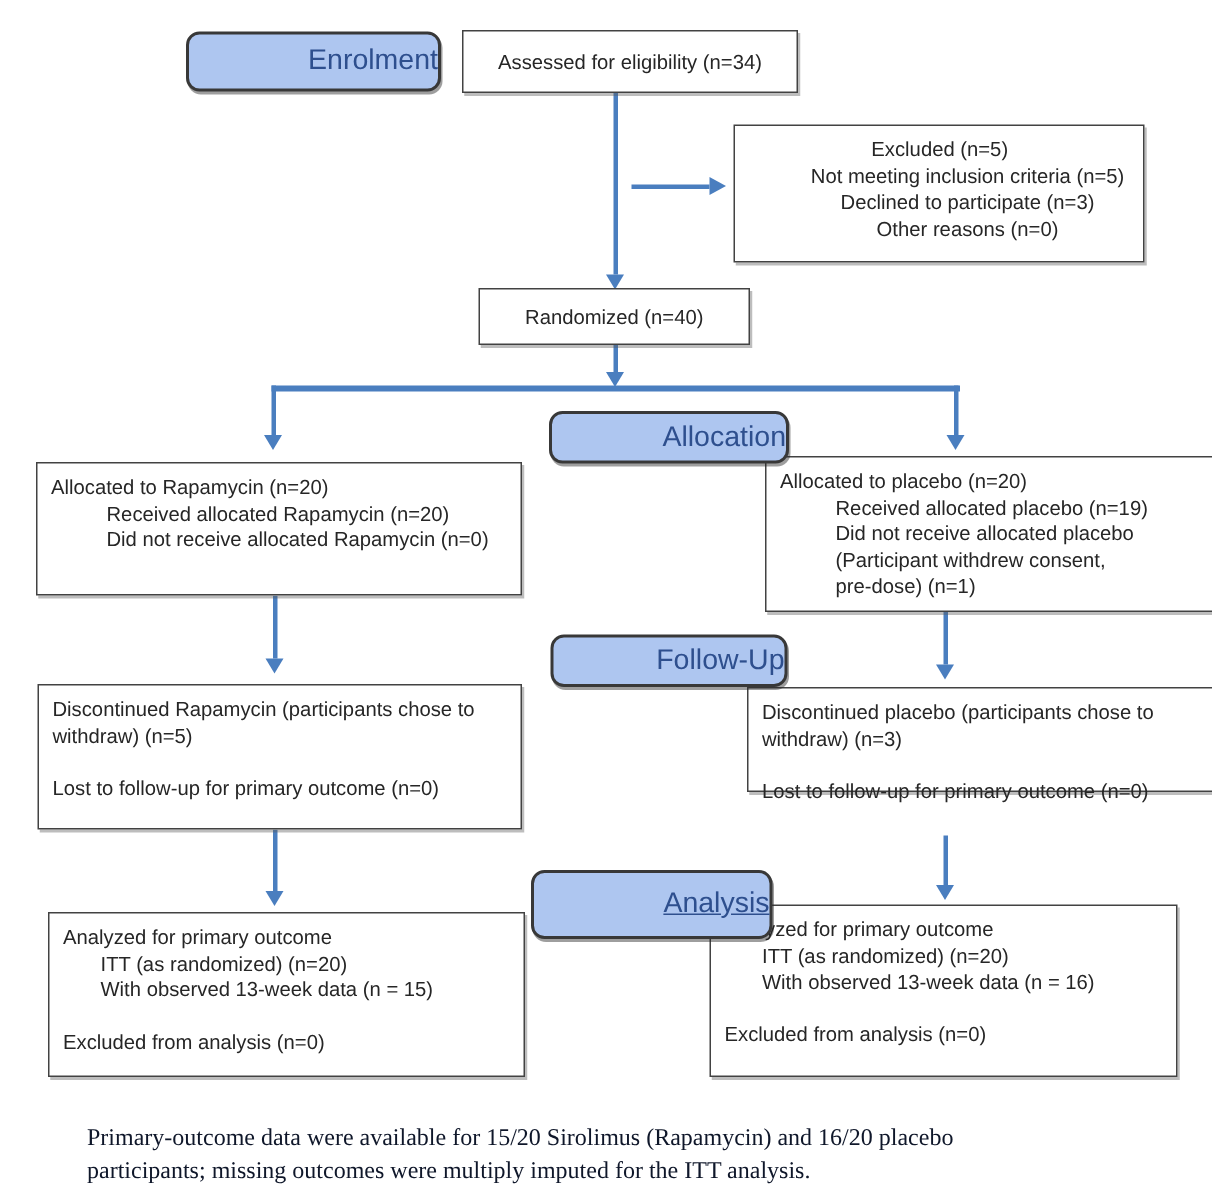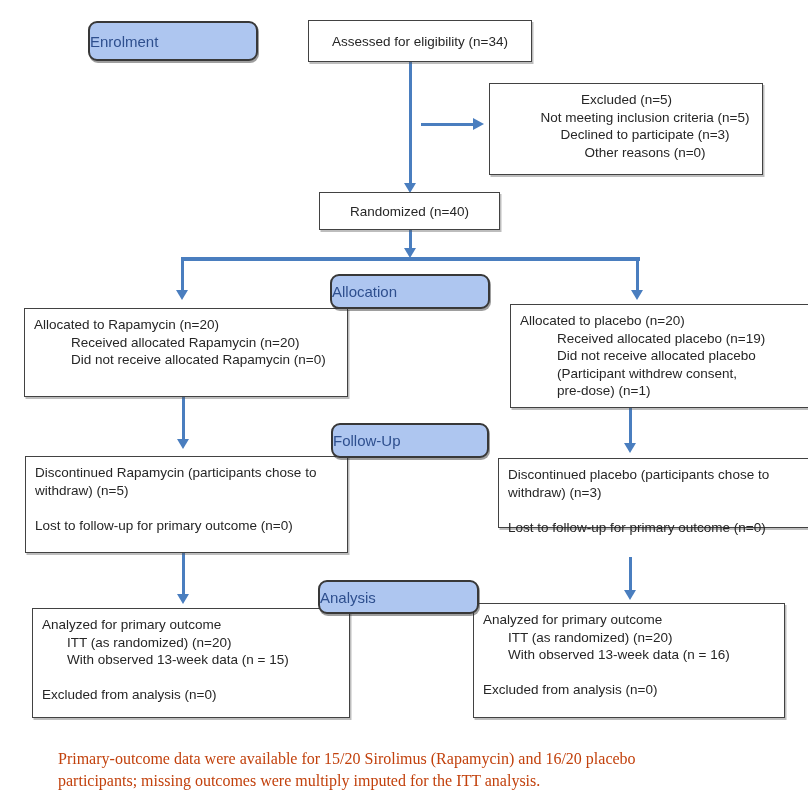--- a/index.html
+++ b/index.html
@@ -10,25 +10,25 @@
     --box-border:#424242;
     --text:#262626;
   }
   html,body{margin:0;padding:0;background:#fff;}
   #canvas{
     position:relative;width:808px;height:800px;background:#ffffff;
     font-family:"Liberation Sans","DejaVu Sans",sans-serif;color:var(--text);
     overflow:hidden;
   }
   .badge{
-    position:absolute;display:flex;align-items:center;justify-content:flex-start;
+    position:absolute;display:flex;align-items:center;justify-content:flex-end;
     background:var(--badge-fill);border:2px solid var(--badge-border);
-    border-radius:9px;color:var(--badge-text);font-size:15px;
+    border-radius:9px;color:var(--badge-text);font-size:19px;
     box-shadow:1px 2px 0 rgba(40,40,40,.45);
-    box-sizing:border-box;z-index:5;
+    box-sizing:border-box;z-index:5;margin-left:36px;
   }
   .box{
     position:absolute;background:#fff;border:1.6px solid var(--box-border);
     box-sizing:border-box;box-shadow:1.5px 2px 0 rgba(90,90,90,.4);z-index:2;
   }
   .box.center{display:flex;align-items:center;justify-content:center;font-size:13.5px;}
   .box.lines{padding:7px 8px 4px 9px;font-size:13.5px;}
   .ln{min-height:17.5px;line-height:17.5px;}
   .ind{padding-left:37px;}
   .ind2{padding-left:25px;}
@@ -39,38 +39,38 @@
     border-top:10px solid var(--accent);
   }
   .ah-right{
     position:absolute;width:0;height:0;z-index:1;
     border-top:6.5px solid transparent;border-bottom:6.5px solid transparent;
     border-left:11px solid var(--accent);
   }
   .footnote{
     position:absolute;left:58px;top:748px;width:700px;
     font-family:"Liberation Serif","DejaVu Serif",serif;font-size:16px;
-    color:#c2410c;line-height:22px;
+    color:#0f172a;line-height:22px;
   }
 </style>
 </head>
 <body>
 
 <div id="canvas">
 
   <div class="badge" style="left:88px;top:21px;width:170px;height:40px;">
     <span>Enrolment</span>
   </div>
   <div class="badge" style="left:330px;top:274px;width:160px;height:35px;">
     <span>Allocation</span>
   </div>
   <div class="badge" style="left:331px;top:423px;width:158px;height:35px;">
     <span>Follow-Up</span>
   </div>
-  <div class="badge" style="left:318px;top:580px;width:161px;height:34px;">
+  <div class="badge" style="left:318px;top:580px;width:161px;height:46px;text-decoration:underline;">
     <span>Analysis</span>
   </div>
 
   <div class="box center" style="left:308px;top:20px;width:224px;height:42px;">
     <span>Assessed for eligibility (n=34)</span>
   </div>
 
   <div class="box lines" style="left:489px;top:83px;width:274px;height:92px;text-align:center;">
     <div class="ln">Excluded (n=5)</div>
     <div class="ln ind">Not meeting inclusion criteria (n=5)</div>

